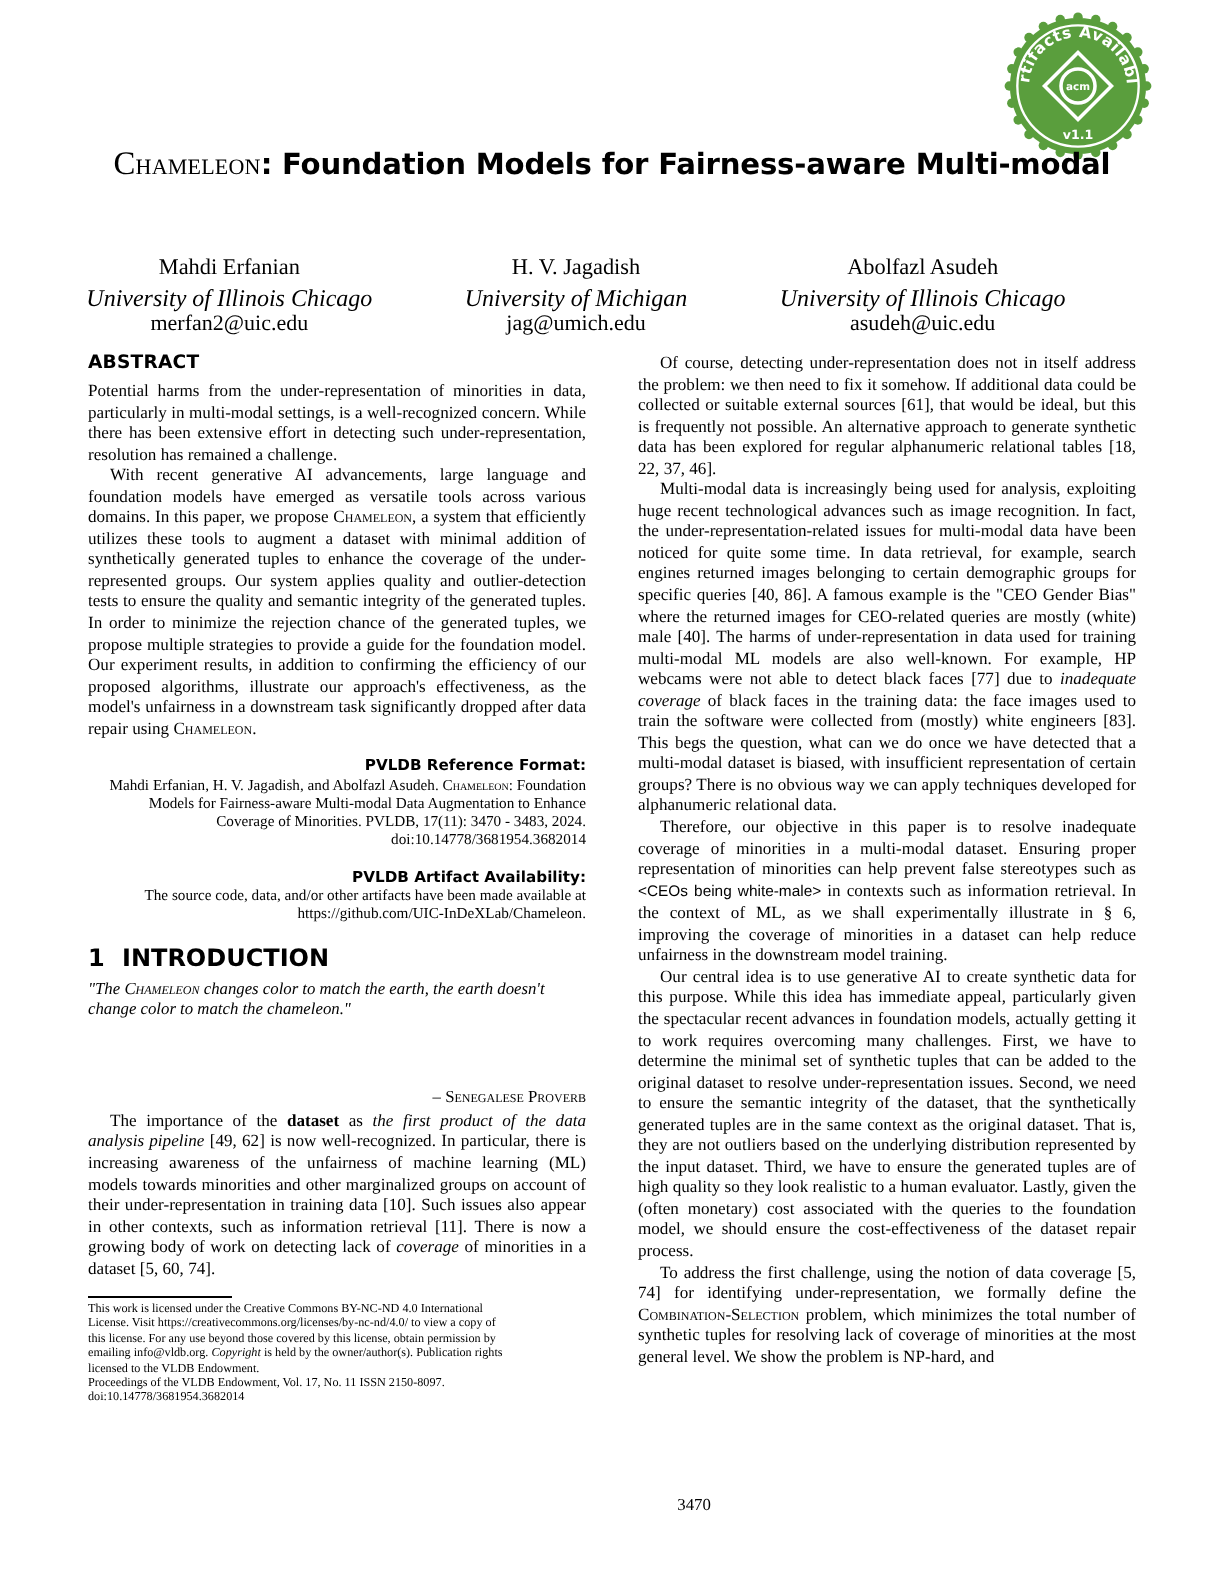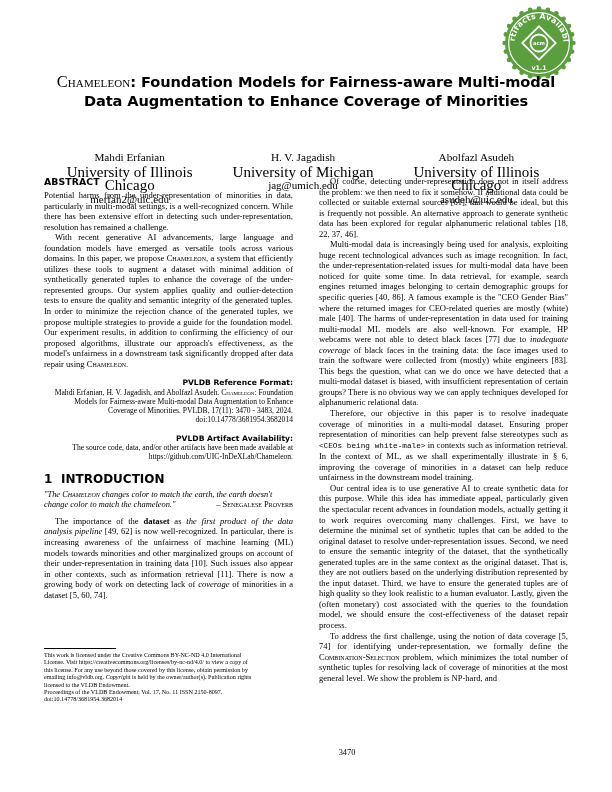--- a/index.html
+++ b/index.html
@@ -52,36 +52,35 @@
     font-family: "Liberation Serif", "DejaVu Serif", serif;
     font-weight: normal;
     font-variant: small-caps;
     font-size: 16.4px;
     letter-spacing: 0.1px;
   }
 
   
   .authors {
     position: absolute;
-    left: 43px;
+    left: 28px;
     top: 128px;
     width: 520px;
     display: flex;
-    margin-top: 23px;
   }
   .author-col {
     flex: 1 1 0;
     text-align: center;
     line-height: 13.4px;
   }
   .author-name {
     font-size: 11.2px;
     margin-bottom: 1.5px;
   }
-  .author-affil { font-size: 15px; }
+  .author-affil { font-size: 12px; font-style: italic; }
   .author-email { font-size: 11px; }
 
   
   .col {
     position: absolute;
     top: 176px;
     width: 249px;
     font-size: 8.55px;
     line-height: 10.55px;
     text-align: justify;
@@ -111,21 +110,21 @@
   p.para {
     margin: 0;
     text-indent: 11px;
   }
   p.para.noindent { text-indent: 0; }
 
   .sc { font-variant: small-caps; }
   .bold { font-weight: bold; }
   .ital { font-style: italic; }
   .mono {
-    font-family: Liberation Mono, monospace;
+    font-family: Liberation Sans, sans-serif;
     font-size: 7.7px;
   }
 
   
   .meta-block { margin-top: 9px; font-size: 7.6px; line-height: 9.3px; }
   .meta-block .mhead {
     font-family: "DejaVu Sans", "Liberation Sans", sans-serif;
     font-weight: bold;
     font-size: 7.6px;
   }
@@ -136,20 +135,21 @@
     font-style: italic;
     font-size: 8.4px;
     line-height: 10.6px;
     margin: 0 0 5px 0;
     text-align: left;
   }
   .quote .attrib {
     font-style: normal;
     font-variant: small-caps;
     float: right;
+    margin-top: 44px;
   }
 
   
   .footnote {
     position: absolute;
     left: 44px;
     top: 648px;
     width: 249px;
     font-size: 6.1px;
     line-height: 7.4px;
@@ -227,21 +227,20 @@
           <circle cx="0" cy="0" r="11.5" fill="none" stroke="#ffffff" stroke-width="2.4"></circle>
           <text x="0" y="2.6" text-anchor="middle" font-family="DejaVu Sans, sans-serif" font-size="7" font-weight="bold" fill="#ffffff">acm</text>
         </g>
         <text x="50" y="86" text-anchor="middle" font-family="DejaVu Sans, sans-serif" font-size="8.5" font-weight="bold" fill="#ffffff">v1.1</text>
       </g>
     </svg>
   </div>
 
   <div class="title-block">
     <div class="title-line"><span class="sc-title">Chameleon</span><span>: Foundation Models for Fairness-aware Multi-modal</span></div>
-    <div class="title-line">Data Augmentation to Enhance Coverage of Minorities</div>
   </div>
 
   <div class="authors">
     <div class="author-col">
       <div class="author-name">Mahdi Erfanian</div>
       <div class="author-affil">University of Illinois Chicago</div>
       <div class="author-email">merfan2@uic.edu</div>
     </div>
     <div class="author-col">
       <div class="author-name">H. V. Jagadish</div>

